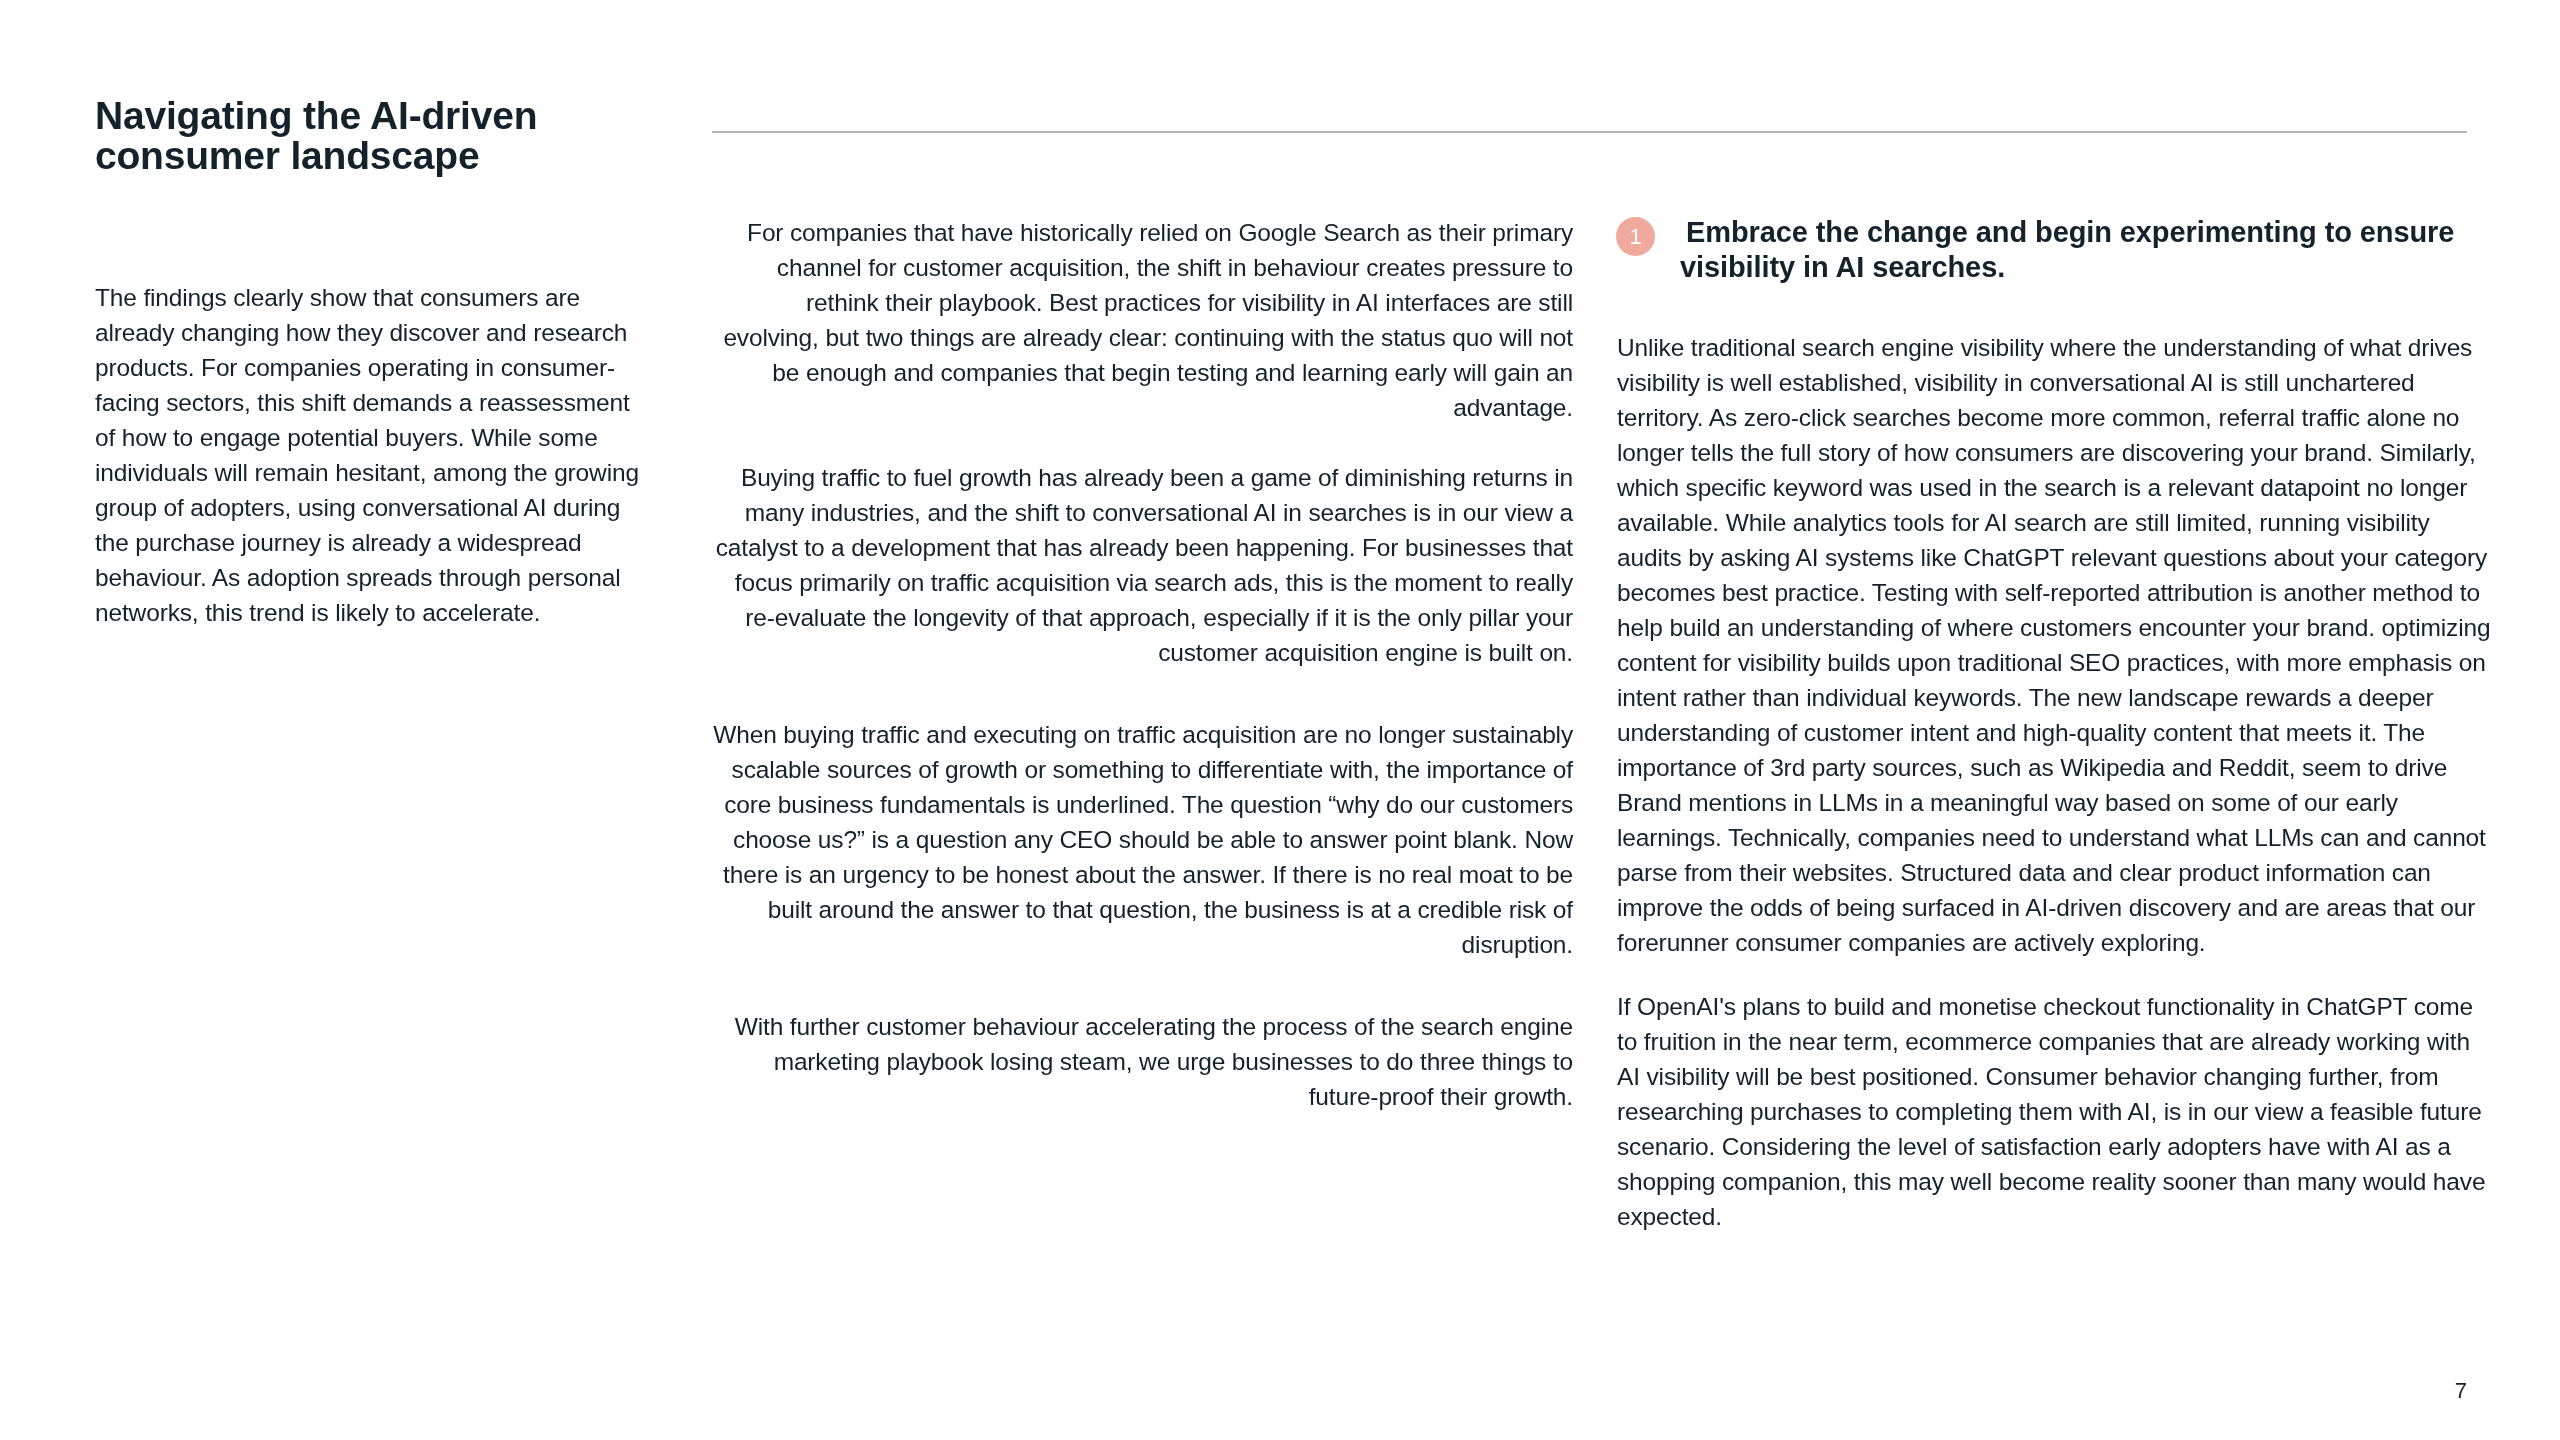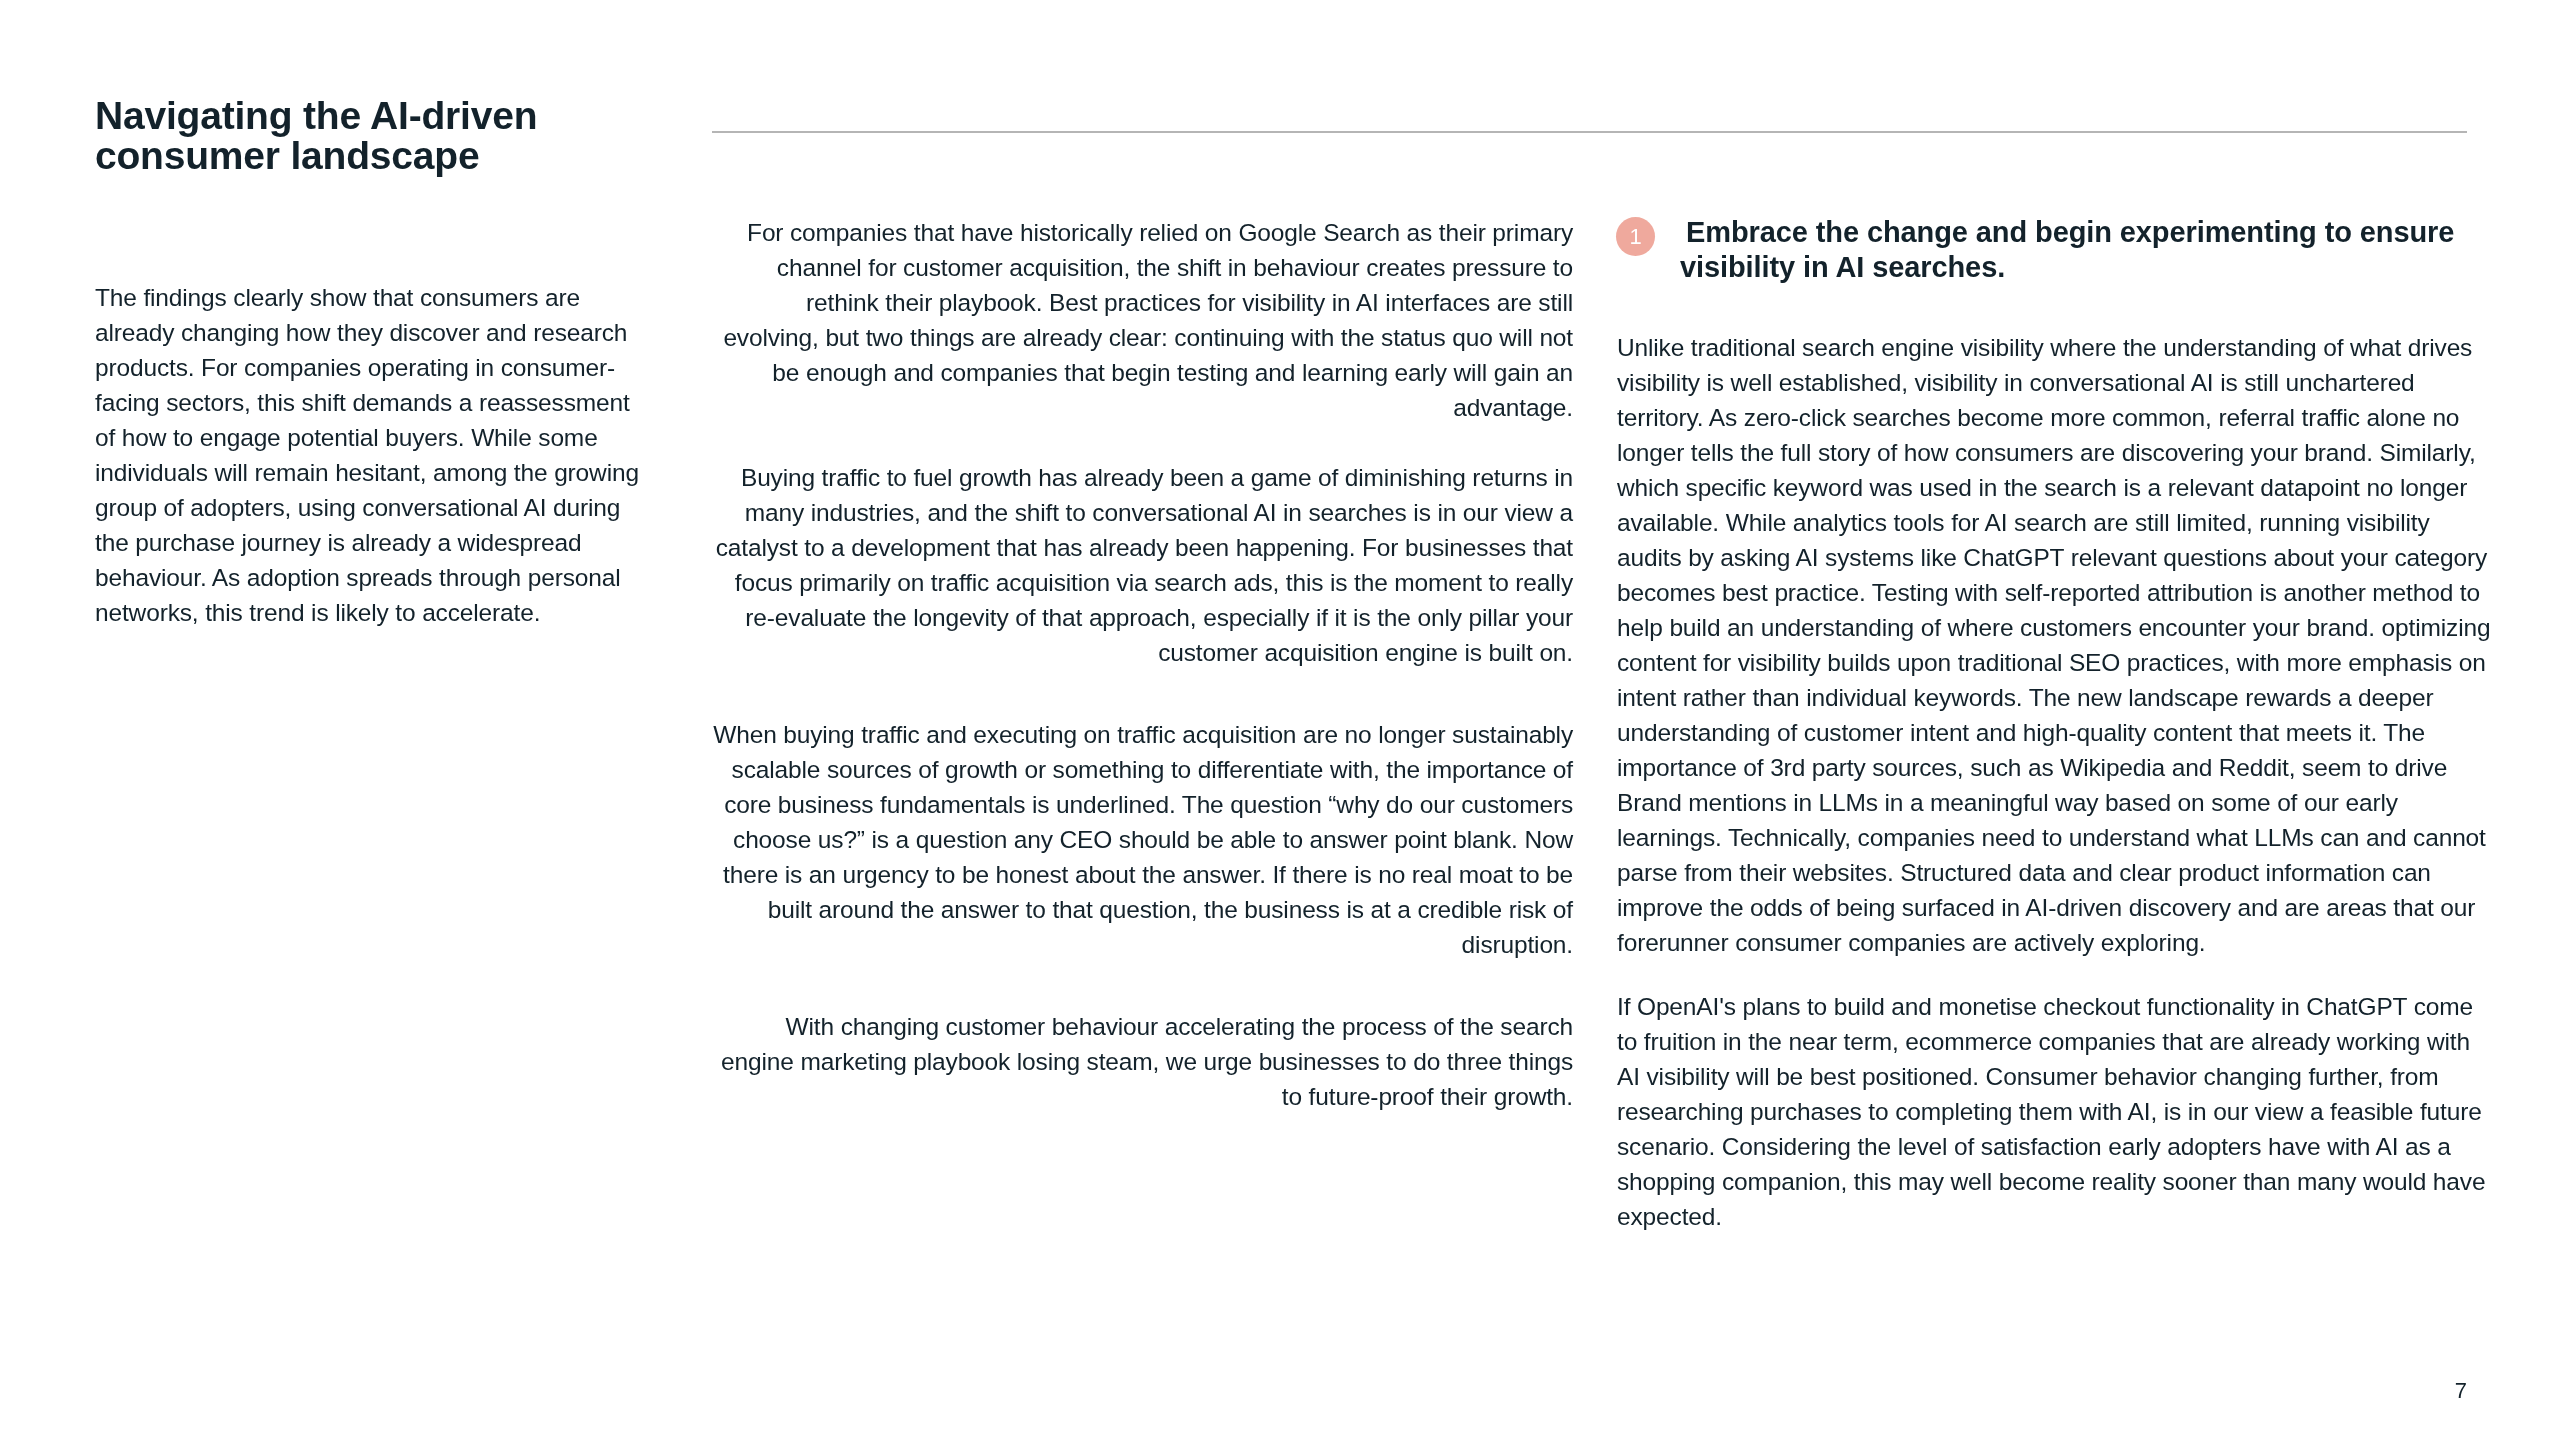--- a/index.html
+++ b/index.html
@@ -115,21 +115,21 @@
 <div class="header-rule"></div>
 
 <section class="col-left">
   <p class="body-text">The findings clearly show that consumers are already changing how they discover and research products. For companies operating in consumer-facing sectors, this shift demands a reassessment of how to engage potential buyers. While some individuals will remain hesitant, among the growing group of adopters, using conversational AI during the purchase journey is already a widespread behaviour. As adoption spreads through personal networks, this trend is likely to accelerate.</p>
 </section>
 
 <section class="col-mid">
   <p class="body-text p1">For companies that have historically relied on Google Search as their primary channel for customer acquisition, the shift in behaviour creates pressure to rethink their playbook. Best practices for visibility in AI interfaces are still evolving, but two things are already clear: continuing with the status quo will not be enough and companies that begin testing and learning early will gain an advantage.</p>
   <p class="body-text p2">Buying traffic to fuel growth has already been a game of diminishing returns in many industries, and the shift to conversational AI in searches is in our view a catalyst to a development that has already been happening. For businesses that focus primarily on traffic acquisition via search ads, this is the moment to really re-evaluate the longevity of that approach, especially if it is the only pillar your customer acquisition engine is built on.</p>
   <p class="body-text p3">When buying traffic and executing on traffic acquisition are no longer sustainably scalable sources of growth or something to differentiate with, the importance of core business fundamentals is underlined. The question “why do our customers choose us?” is a question any CEO should be able to answer point blank. Now there is an urgency to be honest about the answer. If there is no real moat to be built around the answer to that question, the business is at a credible risk of disruption.</p>
-  <p class="body-text p4">With changing customer behaviour accelerating the process of the search engine marketing playbook losing steam, we urge businesses to do three things to future-proof their growth.</p>
+  <p class="body-text p4">With further customer behaviour accelerating the process of the search engine marketing playbook losing steam, we urge businesses to do three things to future-proof their growth.</p>
 </section>
 
 <section class="col-right">
   <div class="step-header">
     <span class="step-badge">1</span>
     <h2 class="step-title">Embrace the change and begin experimenting to ensure visibility in AI searches.</h2>
   </div>
 </section>
 
 <section class="col-right-body">

